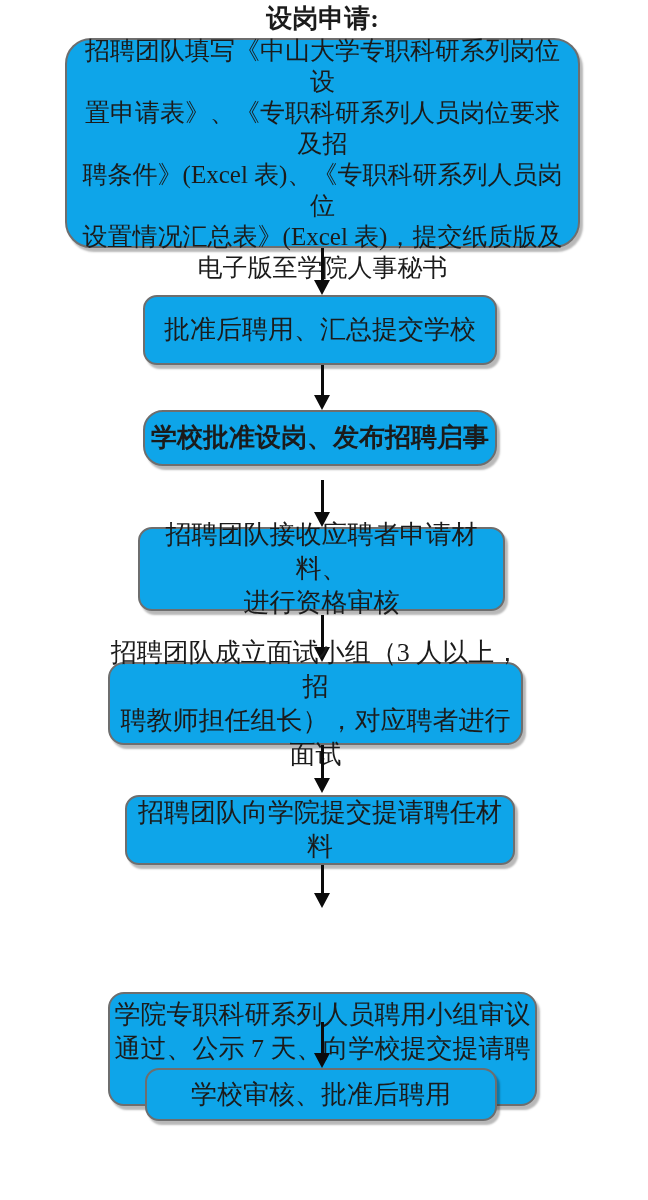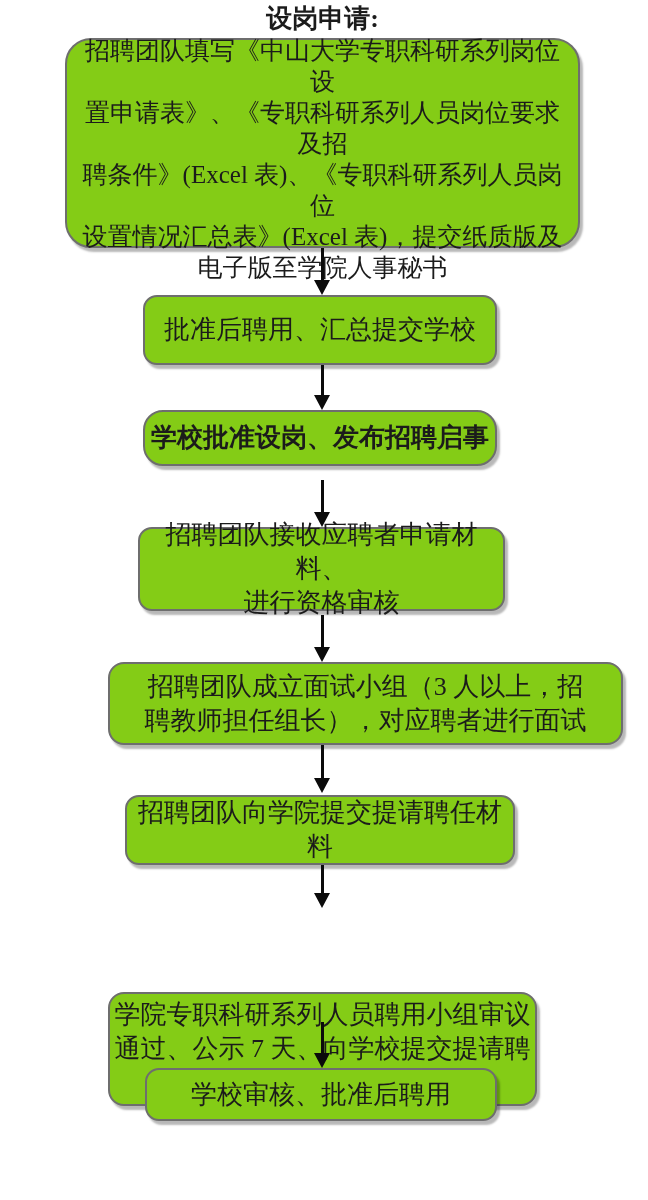--- a/index.html
+++ b/index.html
@@ -11,21 +11,21 @@
     position: relative;
     width: 648px;
     height: 1200px;
     background: #ffffff;
     overflow: hidden;
     font-family: "Liberation Serif", "DejaVu Serif", serif;
   }
   .node {
     position: absolute;
     box-sizing: border-box;
-    background: #84cc16;
+    background: #0ea5e9;
     border: 2px solid #6e6e6e;
     box-shadow: 3px 4px 2px rgba(0, 0, 0, 0.28);
     display: flex;
     flex-direction: column;
     align-items: center;
     justify-content: center;
     text-align: center;
     color: #1b1b1b;
     font-size: 26px;
     line-height: 34px;
@@ -35,21 +35,21 @@
   }
   .node-title {
     font-weight: bold;
     font-size: 26px;
     line-height: 32px;
   }
   .n1 { left: 65px;  top: 38px;   width: 515px; height: 210px; border-radius: 26px; font-size: 25px; line-height: 31px; padding: 4px 10px; }
   .n2 { left: 143px; top: 295px;  width: 354px; height: 70px;  border-radius: 14px; }
   .n3 { left: 143px; top: 410px;  width: 354px; height: 56px;  border-radius: 20px; font-weight: bold; }
   .n4 { left: 138px; top: 527px;  width: 367px; height: 84px;  border-radius: 14px; }
-  .n5 { left: 108px; top: 662px;  width: 515px; height: 83px;  border-radius: 16px; }
+  .n5 { left: 108px; top: 662px;  width: 415px; height: 83px;  border-radius: 16px; }
   .n6 { left: 125px; top: 795px;  width: 390px; height: 70px;  border-radius: 14px; }
   .n7 { left: 108px; top: 954px;  width: 429px; height: 114px; border-radius: 16px; margin-top: 38px; }
   .n8 { left: 145px; top: 1068px; width: 352px; height: 53px;  border-radius: 14px; }
 
   .arrow {
     position: absolute;
     left: 311px;
     width: 22px;
     display: flex;
     flex-direction: column;

